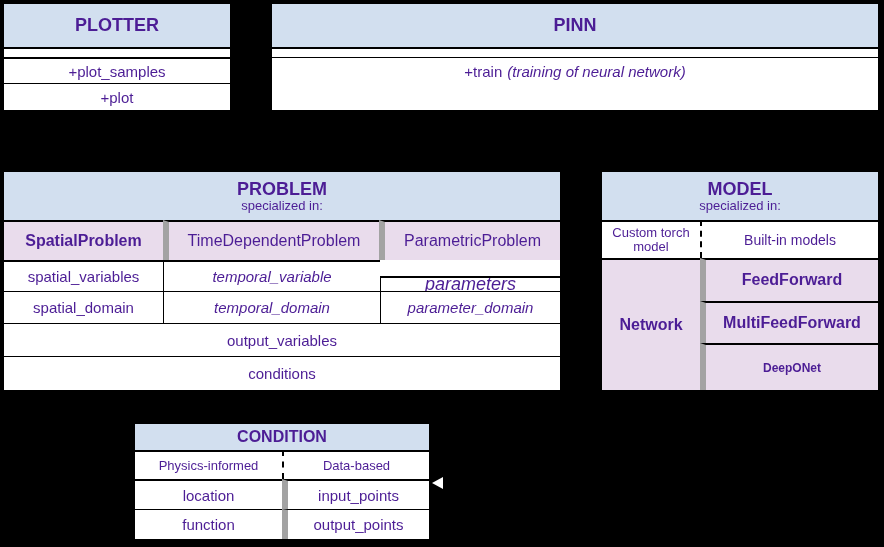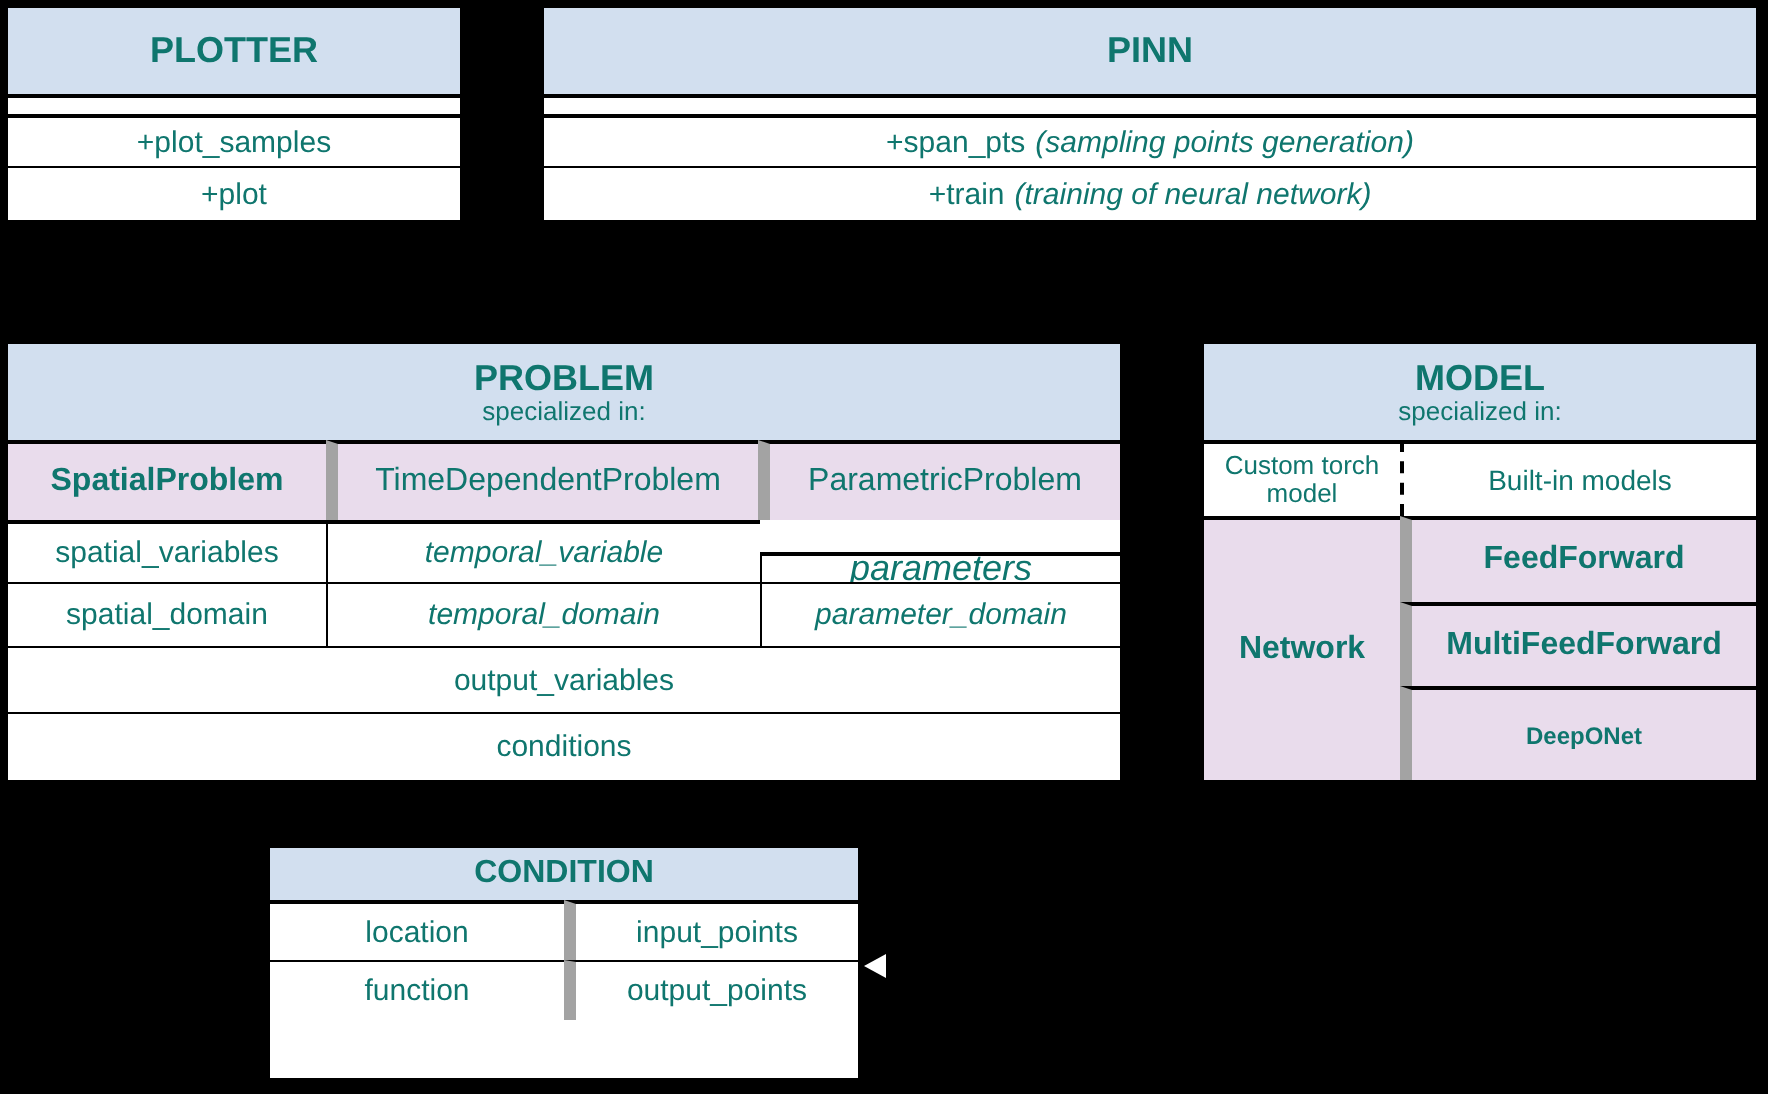--- a/index.html
+++ b/index.html
@@ -26,21 +26,21 @@
     border: 2px solid #000000;
     background: #ffffff;
   }
   .row {
     box-sizing: border-box;
     display: flex;
     align-items: center;
     justify-content: center;
     text-align: center;
     background: #ffffff;
-    color: #0f766e;
+    color: #4c1d95;
     overflow: hidden;
     white-space: nowrap;
   }
   .hdr {
     background: #d2dfef;
     font-weight: bold;
     flex-direction: column;
     line-height: 1.05;
   }
   .hdr .sub {
@@ -118,25 +118,20 @@
     <div class="row bt1" style="height:27px; font-size:15px;">
       <span>+plot</span>
     </div>
   </div>
 
   <div class="uml-box" style="left:270px; top:2px; width:610px; height:110px;">
     <div class="row hdr" style="height:43px; font-size:18px;">
       <span>PINN</span>
     </div>
     <div class="row bt" style="height:10px;"></div>
-    <div class="row bt" style="height:26px; font-size:15px;">
-      <span>+span_pts</span>
-      <span style="width:5px;"></span>
-      <i>(sampling points generation)</i>
-    </div>
     <div class="row bt1" style="height:27px; font-size:15px;">
       <span>+train</span>
       <span style="width:5px;"></span>
       <i>(training of neural network)</i>
     </div>
   </div>
 
   <div class="hline" style="left:238px; top:55px; width:34px;"></div>
   <div class="circ" style="left:232px; top:51px;"></div>
 
@@ -229,20 +224,28 @@
     </div>
   </div>
 
   <div class="vline" style="left:281px; top:396px; height:26px;"></div>
   <div class="circ" style="left:277px; top:392px;"></div>
 
   <div class="uml-box" style="left:133px; top:422px; width:298px; height:119px;">
     <div class="row hdr" style="height:26px; font-size:16px;">
       <span>CONDITION</span>
     </div>
+    <div style="display:flex; height:29px;">
+      <div class="row bt" style="width:147px; font-size:13px;">
+        <span>Physics-informed</span>
+      </div>
+      <div class="row bt dashleft" style="width:147px; font-size:13px;">
+        <span>Data-based</span>
+      </div>
+    </div>
     <div style="display:flex; height:30px;">
       <div class="row bt" style="width:147px; font-size:15px;">
         <span>location</span>
       </div>
       <div class="row bt bl" style="width:147px; font-size:15px;">
         <span>input_points</span>
       </div>
     </div>
     <div style="display:flex; height:30px;">
       <div class="row bt1" style="width:147px; font-size:15px;">

